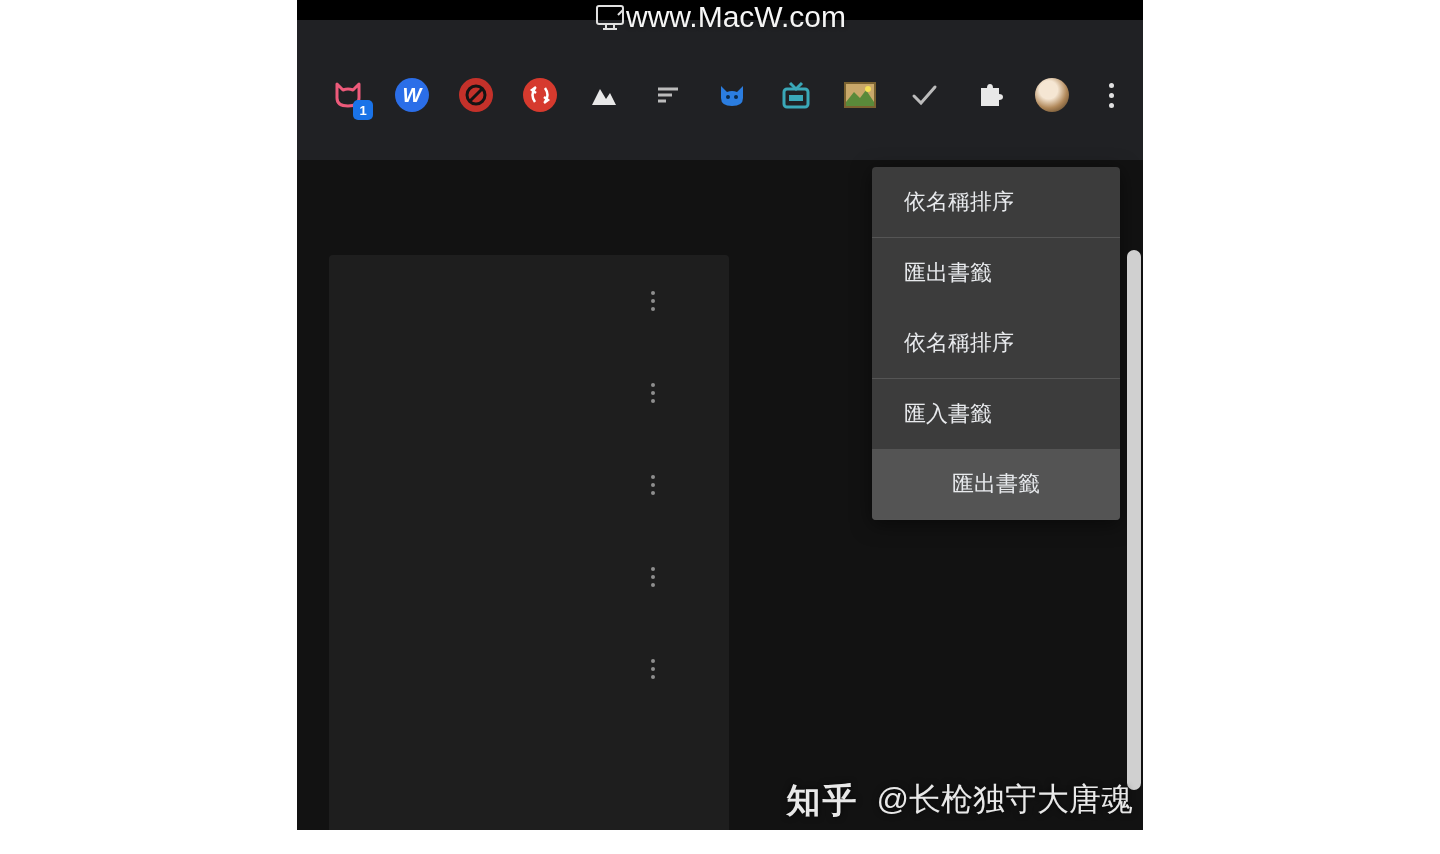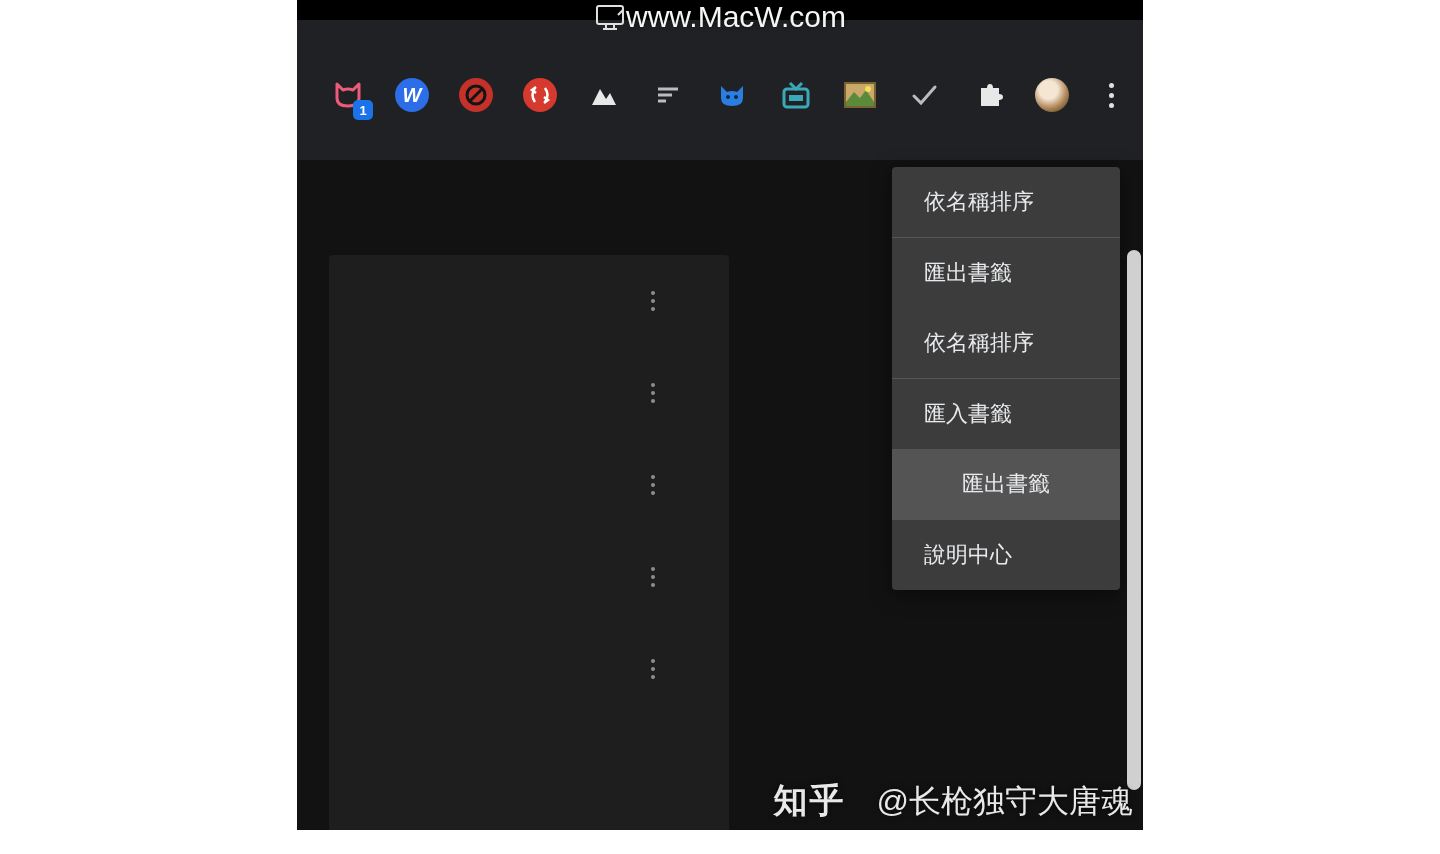--- a/index.html
+++ b/index.html
@@ -137,21 +137,21 @@
     height: 92px;
     display: flex;
     align-items: center;
     justify-content: flex-end;
     padding-right: 66px;
   }
   .dropdown {
     position: absolute;
     top: 167px;
     right: 23px;
-    width: 228px;
+    width: 248px;
     background: #3c3c3c;
     border-radius: 4px;
     box-shadow: 0 4px 20px rgba(0,0,0,0.5);
     overflow: hidden;
   }
   .menu-item {
     padding: 20px 32px;
     color: #e8eaed;
     font-size: 22px;
     font-weight: 500;
@@ -175,22 +175,22 @@
     background: #d0d0d0;
     border-radius: 7px;
   }
   .bottom-watermark {
     position: absolute;
     bottom: 6px;
     right: 10px;
     color: #e8e8e8;
     font-size: 32px;
     display: flex;
-    align-items: flex-end;
-    gap: 31px;
+    align-items: flex-start;
+    gap: 18px;
     font-weight: 400;
     text-shadow: 0 0 6px rgba(0,0,0,0.7);
     z-index: 100;
   }
   .zhihu-logo {
     font-weight: 700;
     font-size: 34px;
     letter-spacing: 2px;
   }
 </style>
@@ -326,21 +326,20 @@
 
   <div class="dropdown">
     <div class="menu-item">依名稱排序</div>
     <div class="divider"></div>
     <div class="menu-item">匯出書籤</div>
     <div class="menu-item">依名稱排序</div>
     <div class="divider"></div>
     <div class="menu-item">匯入書籤</div>
     <div class="menu-item hover">匯出書籤</div>
     <div class="divider"></div>
-    <div class="menu-item">說明中心</div>
   </div>
 
   <div class="scrollbar"></div>
 
   <div class="bottom-watermark">
     <span class="zhihu-logo">知乎</span>
     <span>@长枪独守大唐魂</span>
   </div>
 
 </div>

